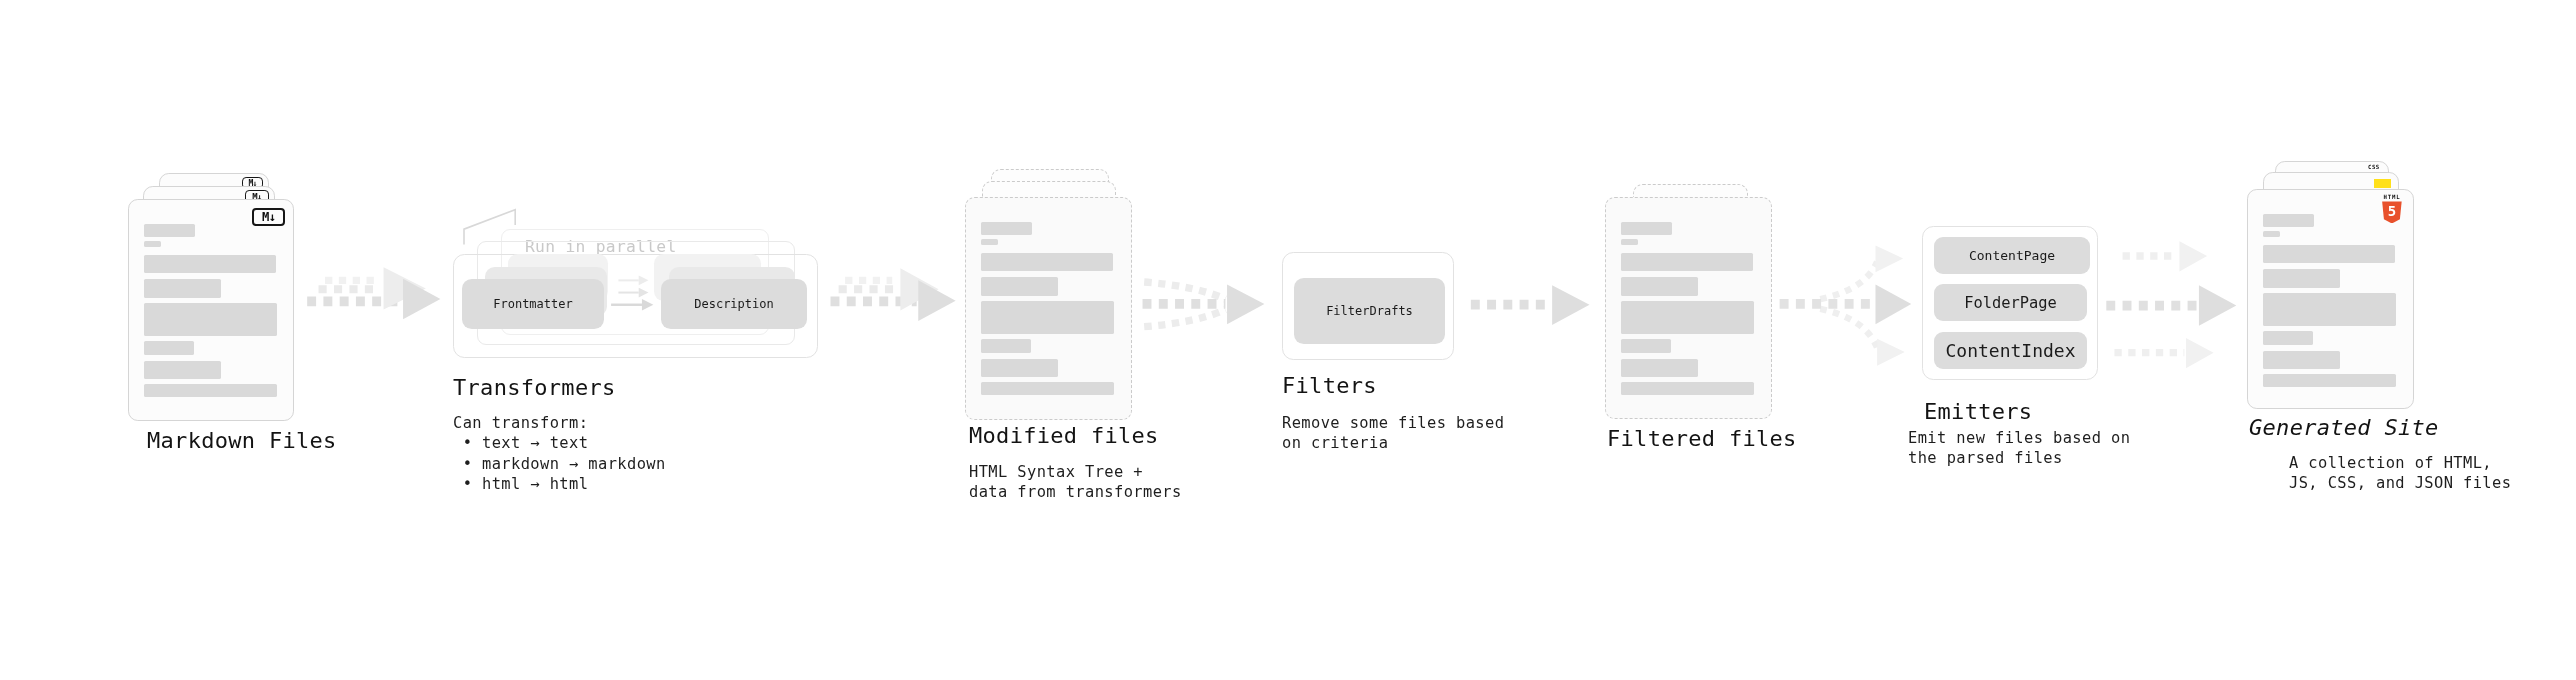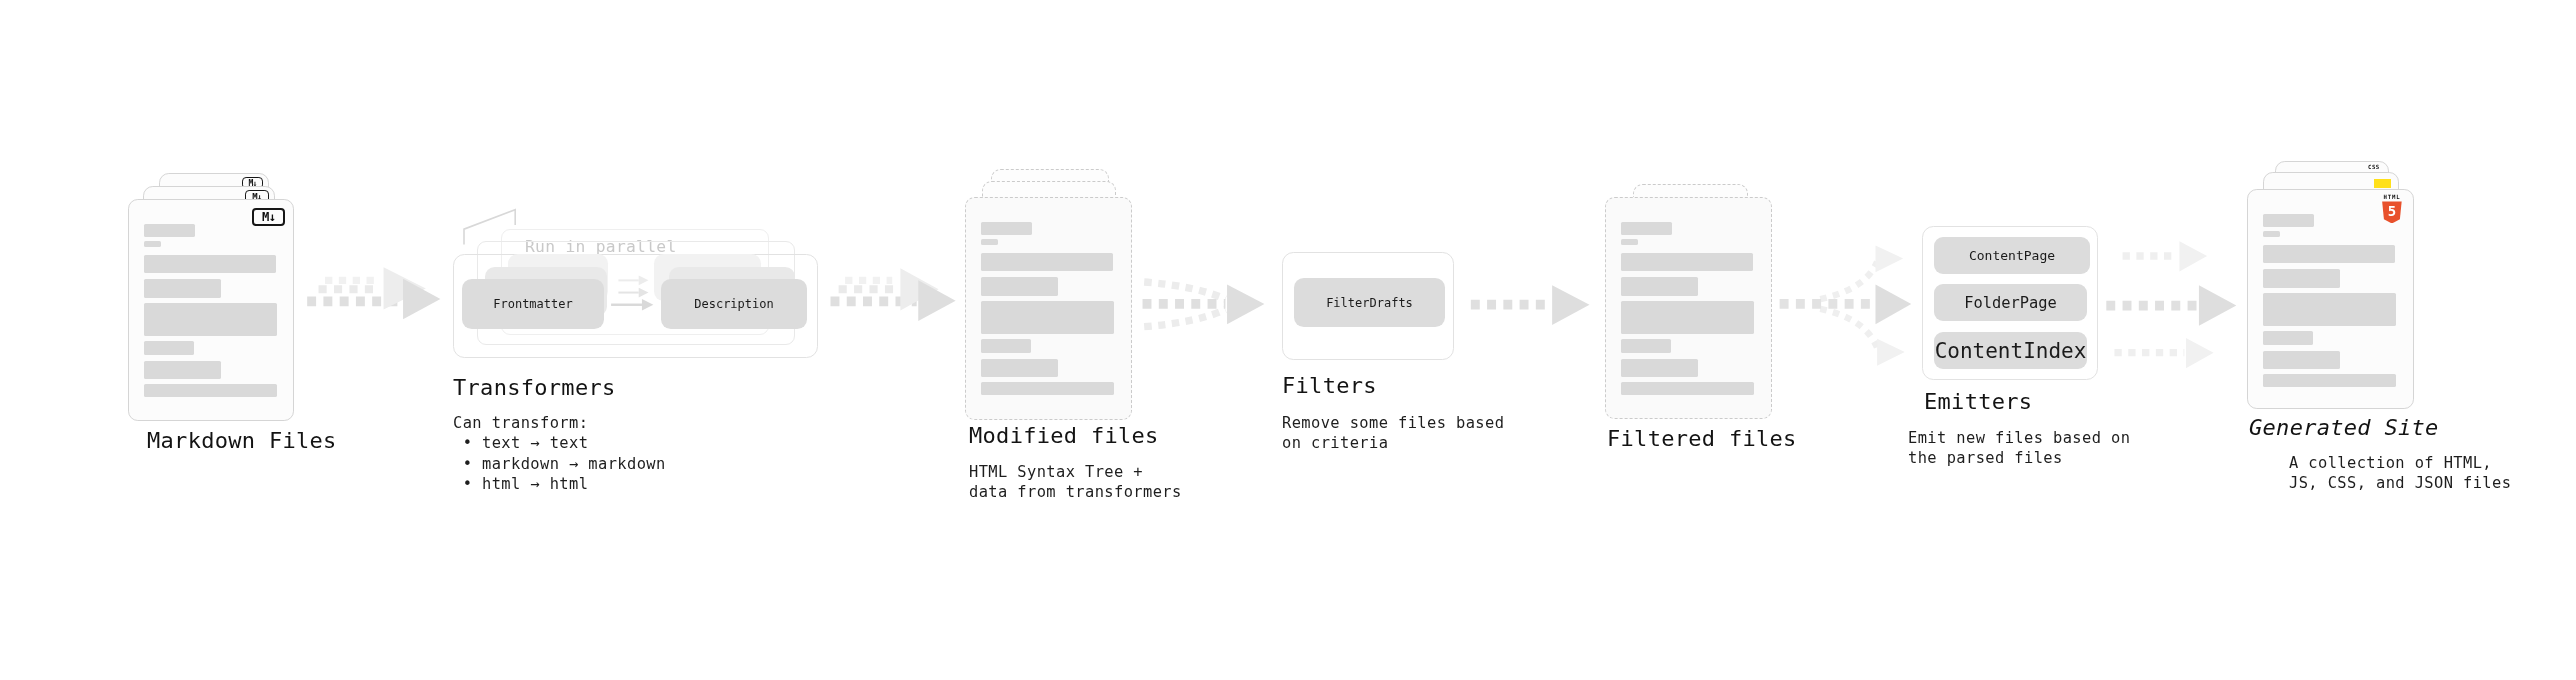--- a/index.html
+++ b/index.html
@@ -105,21 +105,21 @@
           <i></i>
         </div>
     </div>
     <div class="stage-heading" style="left:969px;top:423px;">Modified files</div>
     <div class="stage-sub" style="left:969px;top:462px;">HTML Syntax Tree +
 data from transformers</div>
   </div>
 
   <div>
     <div class="outline-box" style="left:1282px;top:252px;width:172px;height:108px;"></div>
-    <div class="chip" style="left:1294px;top:278px;width:151px;height:49px;">FilterDrafts</div>
+    <div class="chip" style="left:1294px;top:278px;width:151px;height:66px;">FilterDrafts</div>
     <div class="stage-heading" style="left:1282px;top:373px;">Filters</div>
     <div class="stage-sub" style="left:1282px;top:413px;">Remove some files based
 on criteria</div>
   </div>
 
   <div>
     <div class="doc dashed tab" style="left:1633px;top:184px;width:115px;height:41px;"></div>
     <div class="doc dashed" style="left:1605px;top:197px;width:167px;height:222px;">
       <div class="bars">
           <i></i>
@@ -132,22 +132,22 @@
           <i></i>
         </div>
     </div>
     <div class="stage-heading" style="left:1607px;top:426px;">Filtered files</div>
   </div>
 
   <div>
     <div class="outline-box" style="left:1922px;top:226px;width:176px;height:154px;"></div>
     <div class="chip" style="left:1934px;top:237px;width:156px;height:37px;border-radius:9px;font-size:13px;">ContentPage</div>
     <div class="chip" style="left:1934px;top:284px;width:153px;height:37px;border-radius:9px;font-size:15.4px;">FolderPage</div>
-    <div class="chip" style="left:1934px;top:332px;width:153px;height:37px;border-radius:9px;font-size:21px;">ContentIndex</div>
-    <div class="stage-heading" style="left:1924px;top:389px;text-align:center;">Emitters</div>
+    <div class="chip" style="left:1934px;top:332px;width:153px;height:37px;border-radius:9px;font-size:18px;">ContentIndex</div>
+    <div class="stage-heading" style="left:1924px;top:399px;text-align:center;">Emitters</div>
     <div class="stage-sub" style="left:1908px;top:428px;">Emit new files based on
 the parsed files</div>
   </div>
 
   <div>
     <div class="doc" style="left:2275px;top:161px;width:114px;height:222px;">
       <div class="css-icon" style="right:6.5px;top:3.3px;">
         <div class="css-word">CSS</div>
         <div class="css-bar"></div>
       </div>

